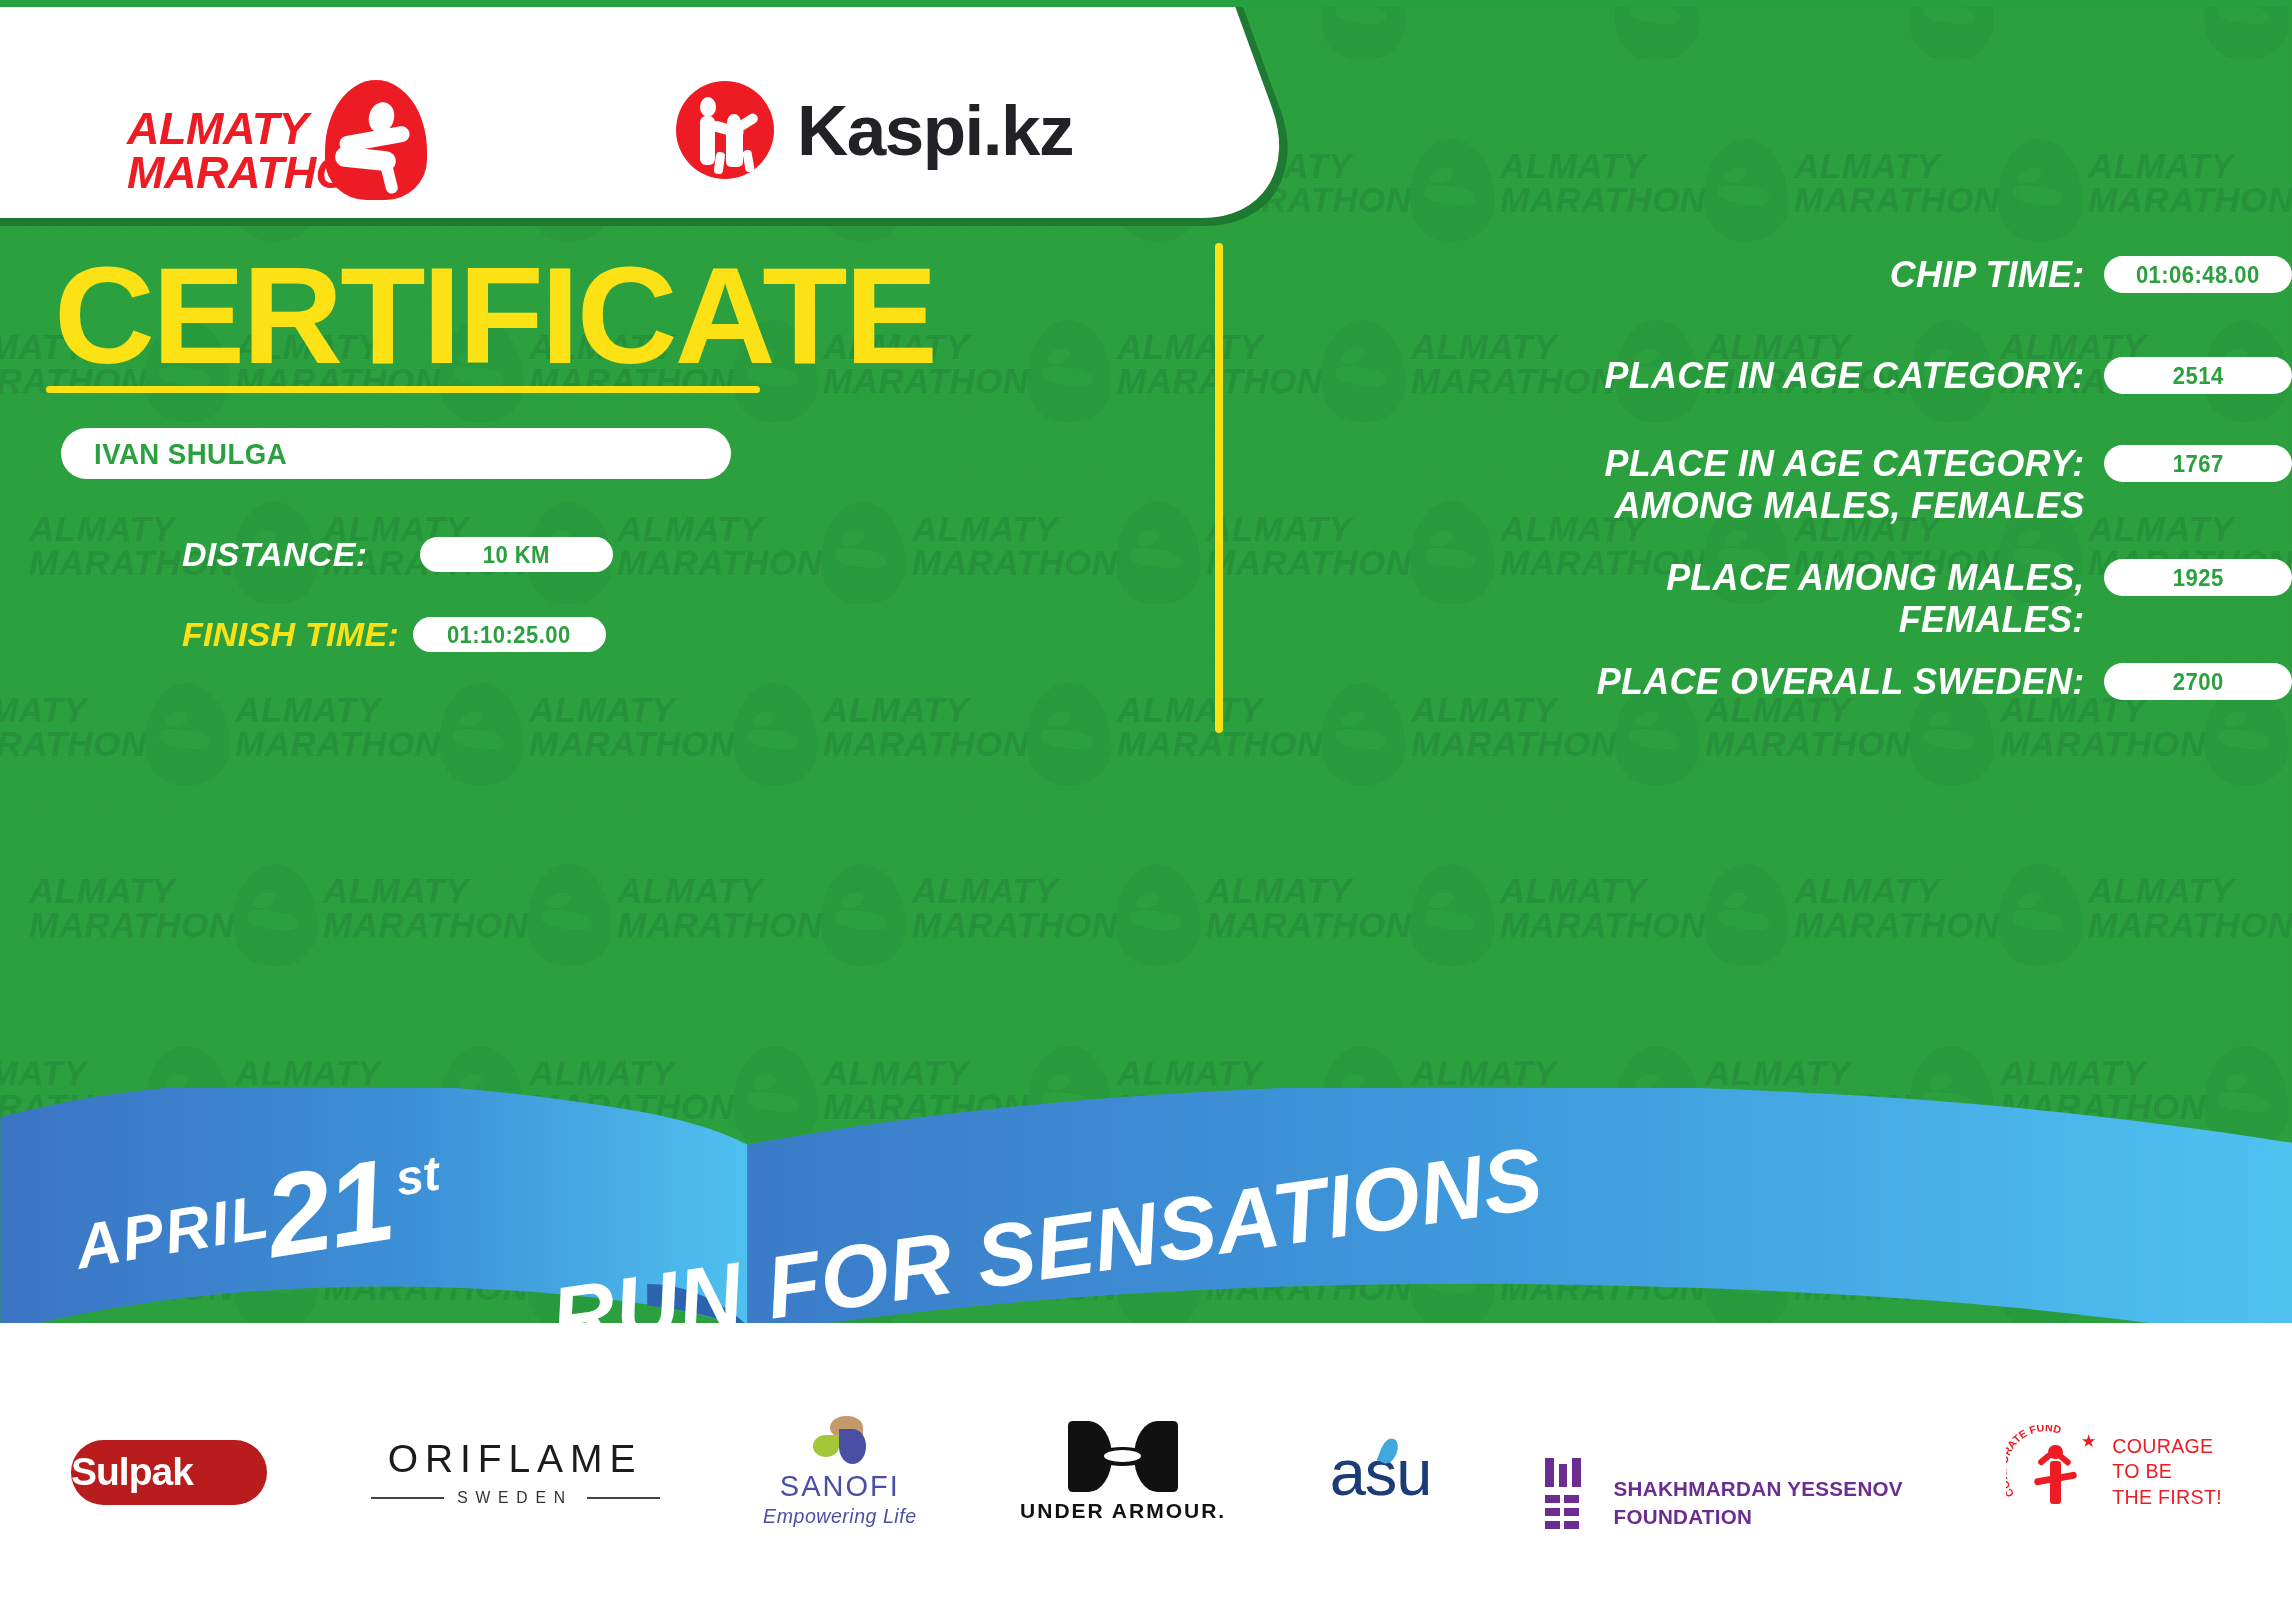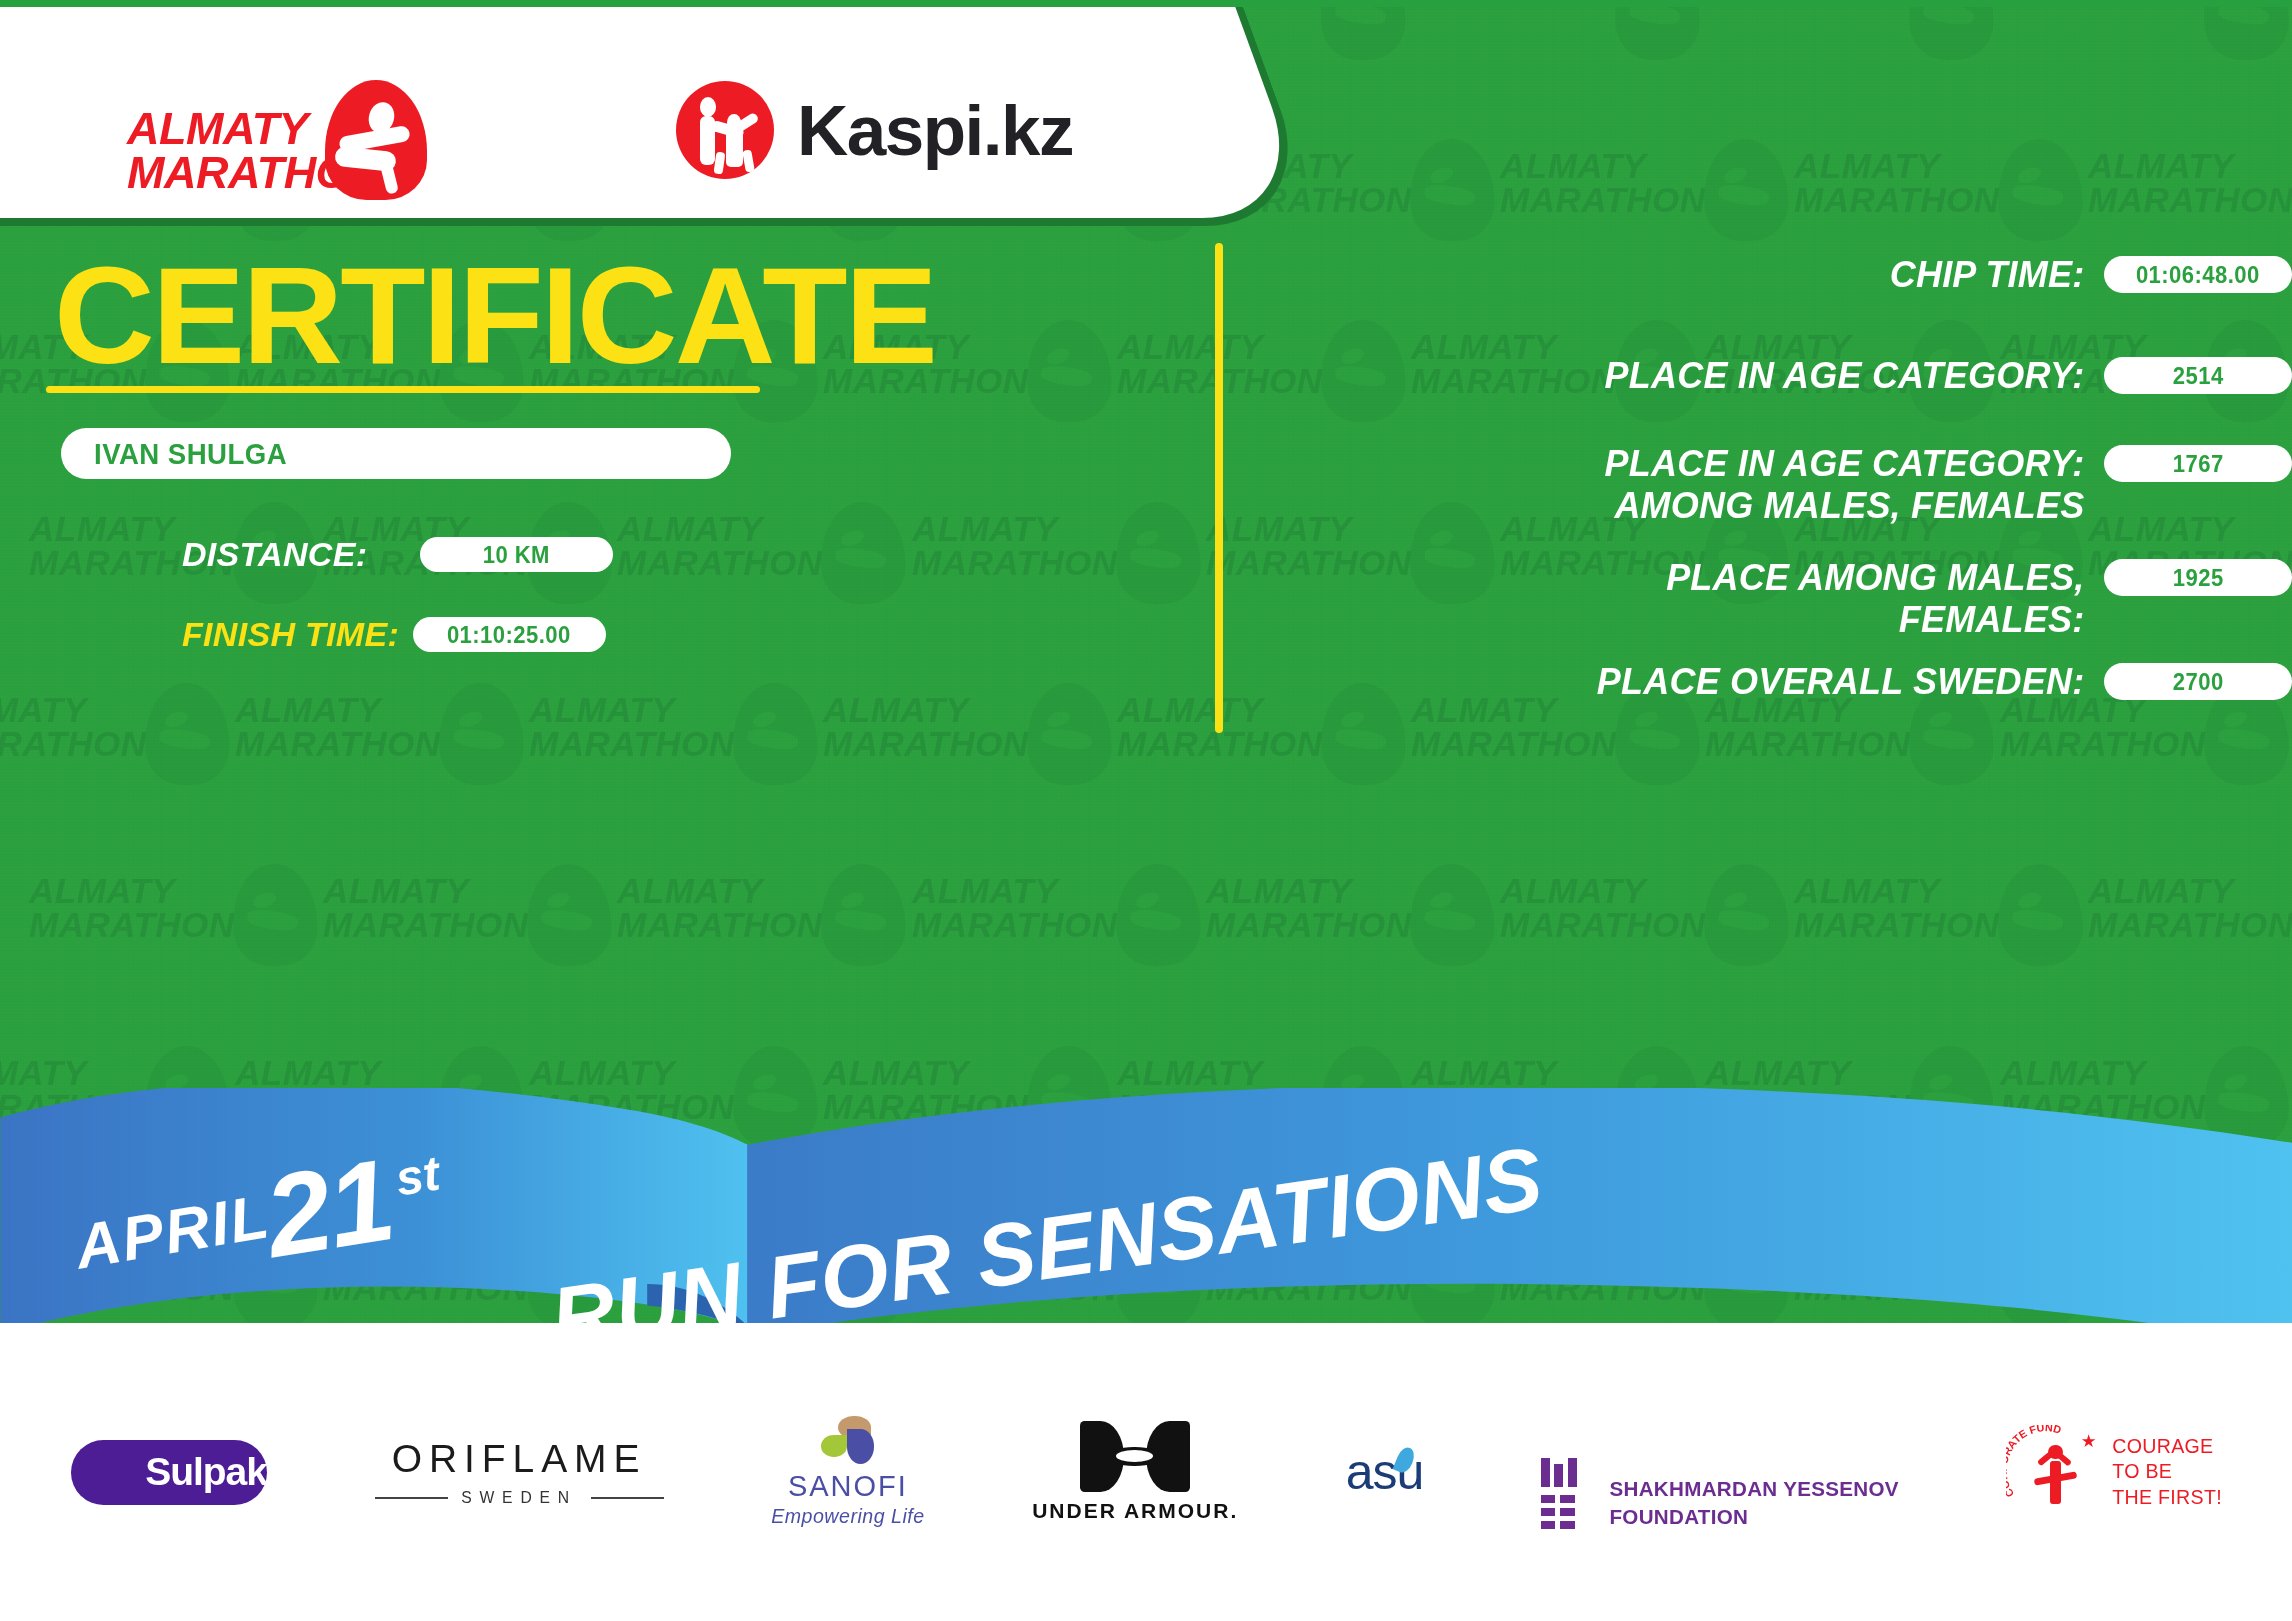--- a/index.html
+++ b/index.html
@@ -261,23 +261,23 @@
   .sponsors {
     position:absolute; left:0; top:1323px; width:2293px; height:298px;
     background:#ffffff; z-index:35;
     display:flex; align-items:center; justify-content:space-between;
     padding:0 71px;
   }
   .sponsor { display:flex; align-items:center; justify-content:center; height:118px; }
 
   
   .sp-sulpak {
-    background:#4c1d95; border-radius:39px;
+    background:#b91c1c; border-radius:39px;
     width:196px; height:65px;
-    display:flex; align-items:center; justify-content:flex-end;
+    display:flex; align-items:center; justify-content:flex-start;
   }
   .sp-sulpak span { color:#fff; font-size:39px; font-weight:bold; letter-spacing:-1px; }
 
   
   .sp-sanofi { flex-direction:column; align-items:center; gap:2px; }
   .sanofi-mark { position:relative; width:61px; height:49px; margin-bottom:3.9px; }
   .sanofi-mark .tan {
     position:absolute; right:7.8px; top:0; width:33px; height:23.5px;
     background:#C49A6C; border-radius:50% 50% 10% 50%;
   }
@@ -307,21 +307,21 @@
   .ua-mark .rw { position:absolute; right:0; top:0; width:44px; height:71px; background:#111;
                  border-radius:39px 7.8px 7.8px 39px / 59px 7.8px 7.8px 59px; }
   .ua-mark .ctr { position:absolute; left:28px; top:25.5px; width:53px; height:19.6px;
                  background:#111; border-radius:50%; }
   .ua-mark .hole { position:absolute; left:36px; top:29px; width:37px; height:11.8px;
                  background:#fff; border-radius:50%; }
   .ua-name { color:#111; font-size:21px; font-weight:bold; letter-spacing:2px; margin-top:6.9px; }
 
   
   .sp-asu .asu-wrap { position:relative; }
-  .asu-text { color:#1C3C78; font-size:50px; letter-spacing:-1px; }
+  .asu-text { color:#1C3C78; font-size:65px; letter-spacing:-1px; }
   .asu-dot {
     position:absolute; left:51px; top:3.9px; width:15.7px; height:25.5px;
     background:#3FA9DF; border-radius:50% 50% 50% 0; transform:rotate(22deg);
   }
 
   
   .sp-yess { display:flex; align-items:flex-end; gap:23.5px; }
   .yess-mark { position:relative; width:55px; height:73px; }
   .yess-mark i { position:absolute; background:#6B2D90; display:block; }
   .yess-name { color:#6B2D90; font-size:20.6px; font-weight:bold; line-height:1.35; letter-spacing:0.3px; }

